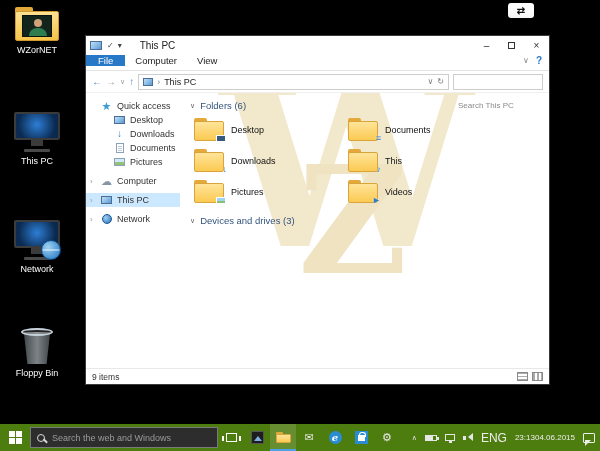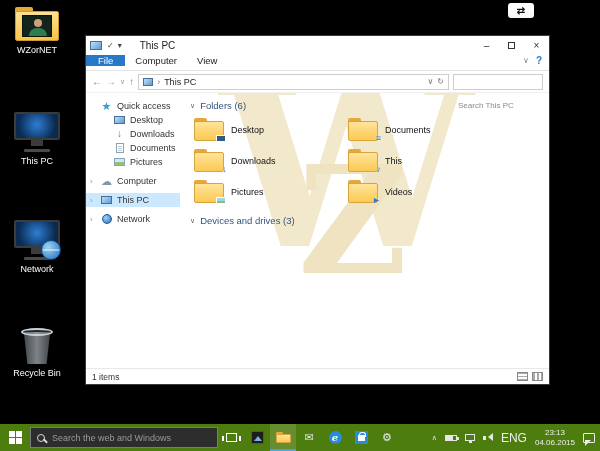--- a/index.html
+++ b/index.html
@@ -152,21 +152,21 @@
   .tray{margin-left:auto;display:flex;align-items:center;gap:8px;padding-right:5px;color:#fff;}
   .tray .chev{font-size:7px;color:#e6e6e6;}
   .i-batt{width:12px;height:6px;border:1px solid #e6e6e6;position:relative;background:linear-gradient(90deg,#e6e6e6 0 70%,transparent 70%);}
   .i-batt::after{content:"";position:absolute;right:-3px;top:1px;width:2px;height:3px;background:#e6e6e6;}
   .i-netmon{width:10px;height:7px;border:1px solid #e6e6e6;position:relative;}
   .i-netmon::after{content:"";position:absolute;left:3px;bottom:-3px;width:3px;height:2px;background:#e6e6e6;}
   .i-vol{position:relative;width:10px;height:9px;}
   .i-vol::before{content:"";position:absolute;left:0;top:3px;width:3px;height:4px;background:#e6e6e6;}
   .i-vol::after{content:"";position:absolute;left:1px;top:0;border:4.5px solid transparent;border-right:5px solid #e6e6e6;}
   .lang{font-size:12px;color:#eee;}
-  .clock{font-size:8px;color:#eee;text-align:center;line-height:1.25;display:flex;flex-direction:column;}
+  .clock{font-size:8px;color:#eee;text-align:center;line-height:1.25;display:flex;flex-direction:row;}
   .i-ac{width:12px;height:10px;border:1px solid #eee;border-radius:1px;position:relative;}
   .i-ac::after{content:"";position:absolute;left:1px;bottom:-4px;width:0;height:0;border:3px solid transparent;border-top-color:#eee;border-left-color:#eee;}
 </style>
 </head>
 <body>
 
 <div class="screen">
 
   <div class="dicon" style="left:4px;top:7px;">
     <span class="uf">
@@ -187,21 +187,21 @@
         <span class="dstand"></span>
         <span class="globe"></span>
       </span>
     <span class="dlabel">Network</span>
   </div>
   <div class="dicon" style="left:4px;top:328px;">
     <span class="bin">
         <span class="body"></span>
         <span class="rim"></span>
       </span>
-    <span class="dlabel">Recycle Bin</span>
+    <span class="dlabel">Floppy Bin</span>
   </div>
 
   <div class="topbtn">
     <span>⇄</span>
   </div>
 
   <div class="win">
 
     <div class="titlebar">
       <span class="sysicon"></span>
@@ -352,21 +352,21 @@
         <div class="sec" style="margin-top:8px;">
           <span class="schev">∨</span>
           <span>Devices and drives (3)</span>
         </div>
         <div class="grid devices">
         </div>
       </div>
     </div>
 
     <div class="statusbar">
-      <span>1 items</span>
+      <span>9 items</span>
       <span class="right">
         <span class="sv lines"></span>
         <span class="sv thumb"></span>
       </span>
     </div>
   </div>
 
 
   <div class="taskbar">
     <div class="startbtn">

